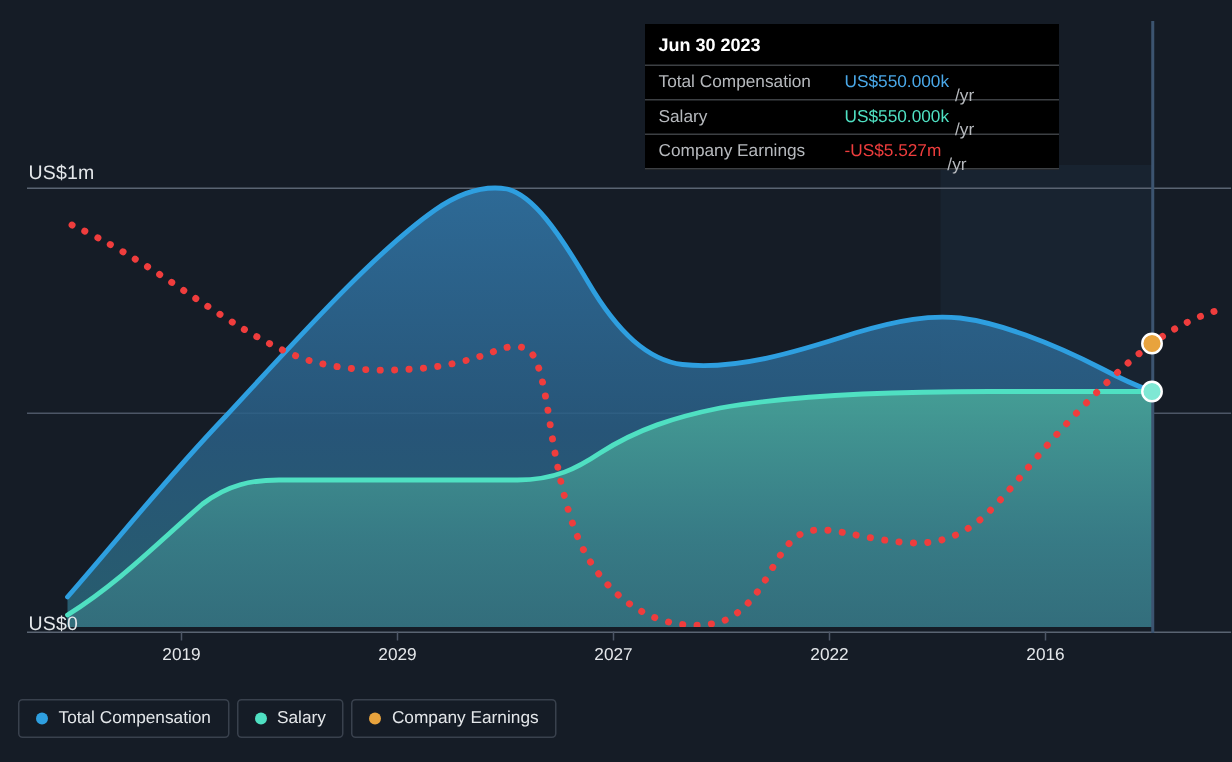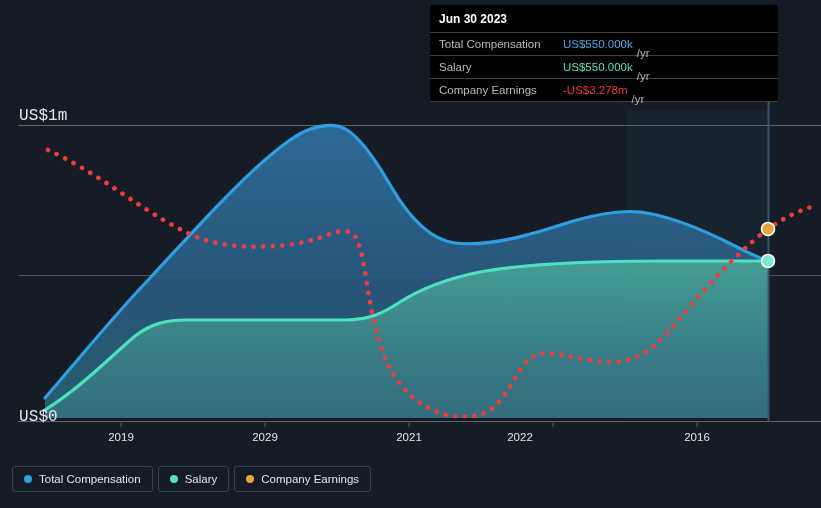--- a/index.html
+++ b/index.html
@@ -23,42 +23,41 @@
   svg.plot {
     position: absolute;
     left: 0;
     top: 0;
     width: 821px;
     height: 508px;
     display: block;
   }
   .axis-label {
     position: absolute;
-    font-size: 16px;
+    font-size: 13px;
     color: #e4e7ea;
     letter-spacing: .1px;
     white-space: nowrap;
-    font-family: Liberation Mono, monospace;
   }
   #label-y-top { left: 19px; top: 107px; }
   #label-y-zero { left: 19px; top: 408px; }
   .x-tick {
     position: absolute;
     top: 431px;
     font-size: 11.5px;
     color: #e4e7ea;
     transform: translateX(-50%);
     white-space: nowrap;
   }
   
   #tooltip {
     position: absolute;
     left: 430px;
-    top: 5px;
-    width: 348px;
+    top: 16px;
+    width: 276px;
     background: #000000;
     box-sizing: border-box;
     padding: 6px 0 0 0;
     font-size: 11.5px;
   }
   #tooltip .tt-title {
     font-weight: bold;
     color: #ffffff;
     font-size: 12px;
     padding: 1px 0 6px 9px;
@@ -211,42 +210,42 @@
 
     <circle cx="768" cy="229" r="6.5" fill="#e8a33d" stroke="#ffffff" stroke-width="1.6"></circle>
     <circle cx="768" cy="261" r="6.5" fill="#7fe8d4" stroke="#ffffff" stroke-width="1.6"></circle>
   </svg>
 
   <div class="axis-label" id="label-y-top">US$1m</div>
   <div class="axis-label" id="label-y-zero">US$0</div>
 
   <div class="x-tick" style="left:121px">2019</div>
   <div class="x-tick" style="left:265px">2029</div>
-  <div class="x-tick" style="left:409px">2021</div>
-  <div class="x-tick" style="left:520px">2022</div>
+  <div class="x-tick" style="left:409px">2027</div>
+  <div class="x-tick" style="left:553px">2022</div>
   <div class="x-tick" style="left:697px">2016</div>
 
   <div id="tooltip">
     <div class="tt-title">Jun 30 2023</div>
 
     <div class="tt-row">
       <span class="tt-name">Total Compensation</span>
       <span class="tt-val" style="color:#4aa8e8">US$550.000k</span>
       <span class="tt-unit">/yr</span>
     </div>
 
     <div class="tt-row">
       <span class="tt-name">Salary</span>
       <span class="tt-val" style="color:#4fe0c2">US$550.000k</span>
       <span class="tt-unit">/yr</span>
     </div>
 
     <div class="tt-row">
       <span class="tt-name">Company Earnings</span>
-      <span class="tt-val" style="color:#ef3d3d">-US$3.278m</span>
+      <span class="tt-val" style="color:#ef3d3d">-US$5.527m</span>
       <span class="tt-unit">/yr</span>
     </div>
   </div>
 
   <div id="legend">
     <div class="legend-item">
       <span class="legend-dot" style="background:#2e9fe0"></span>
       <span>Total Compensation</span>
     </div>
     <div class="legend-item">

